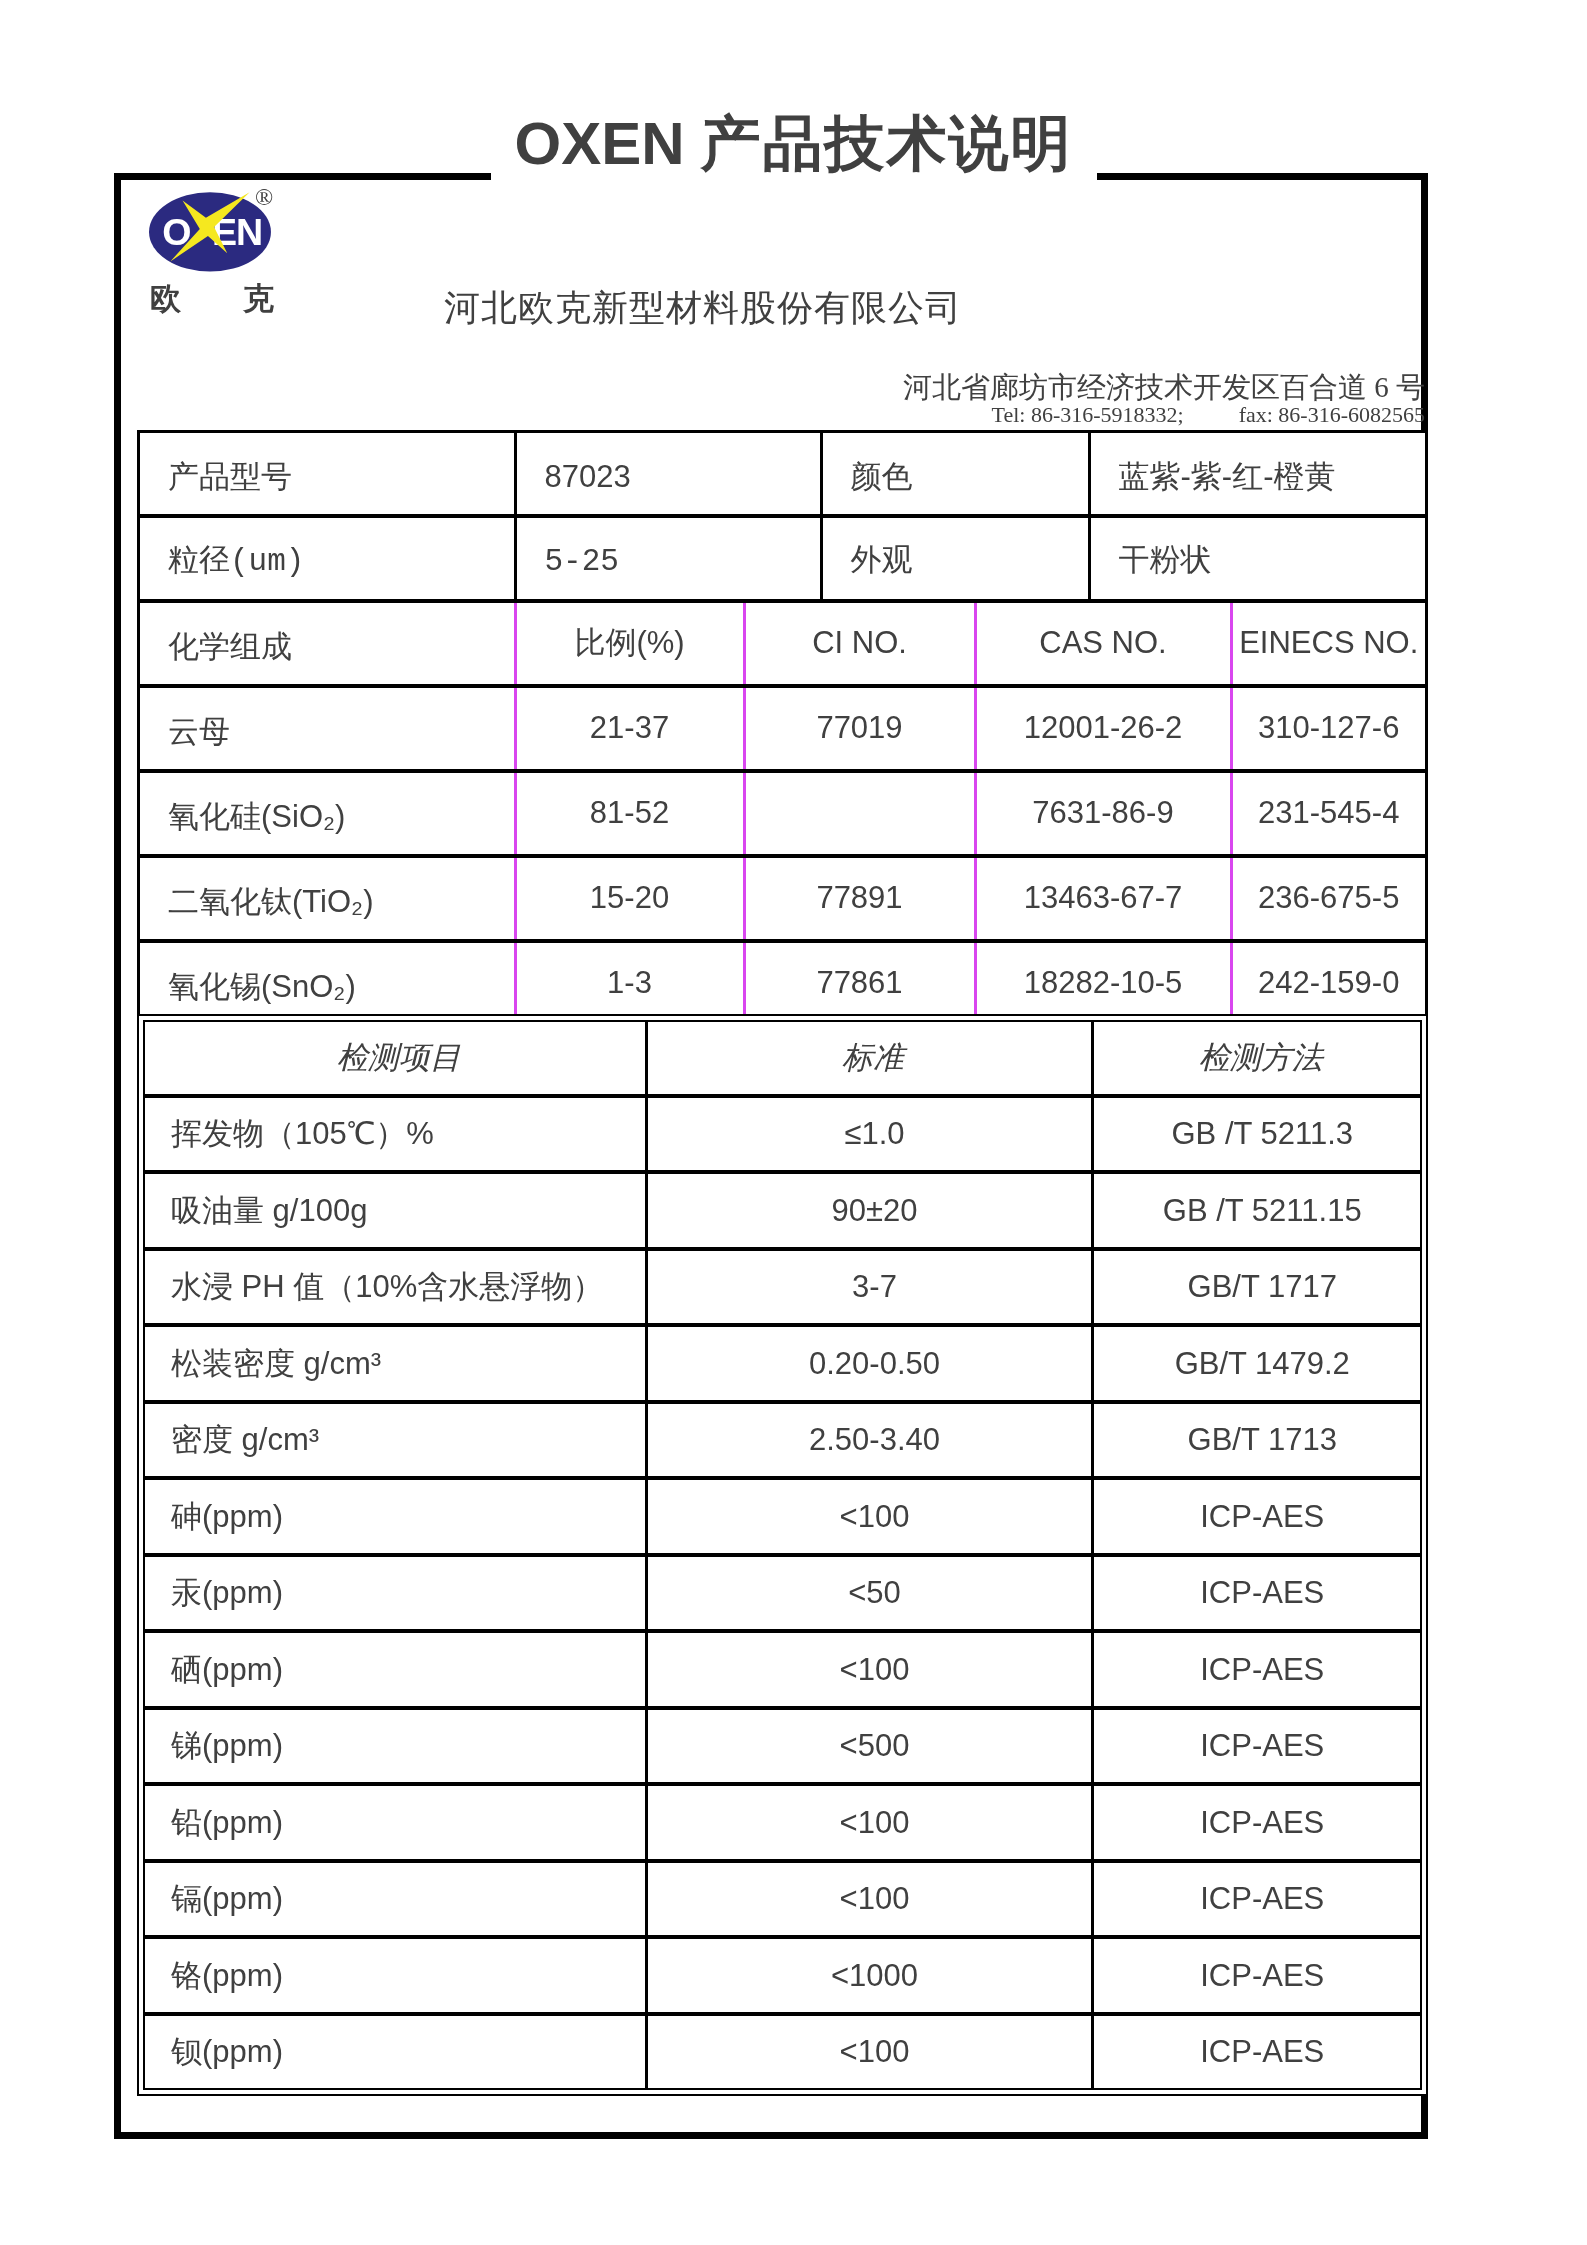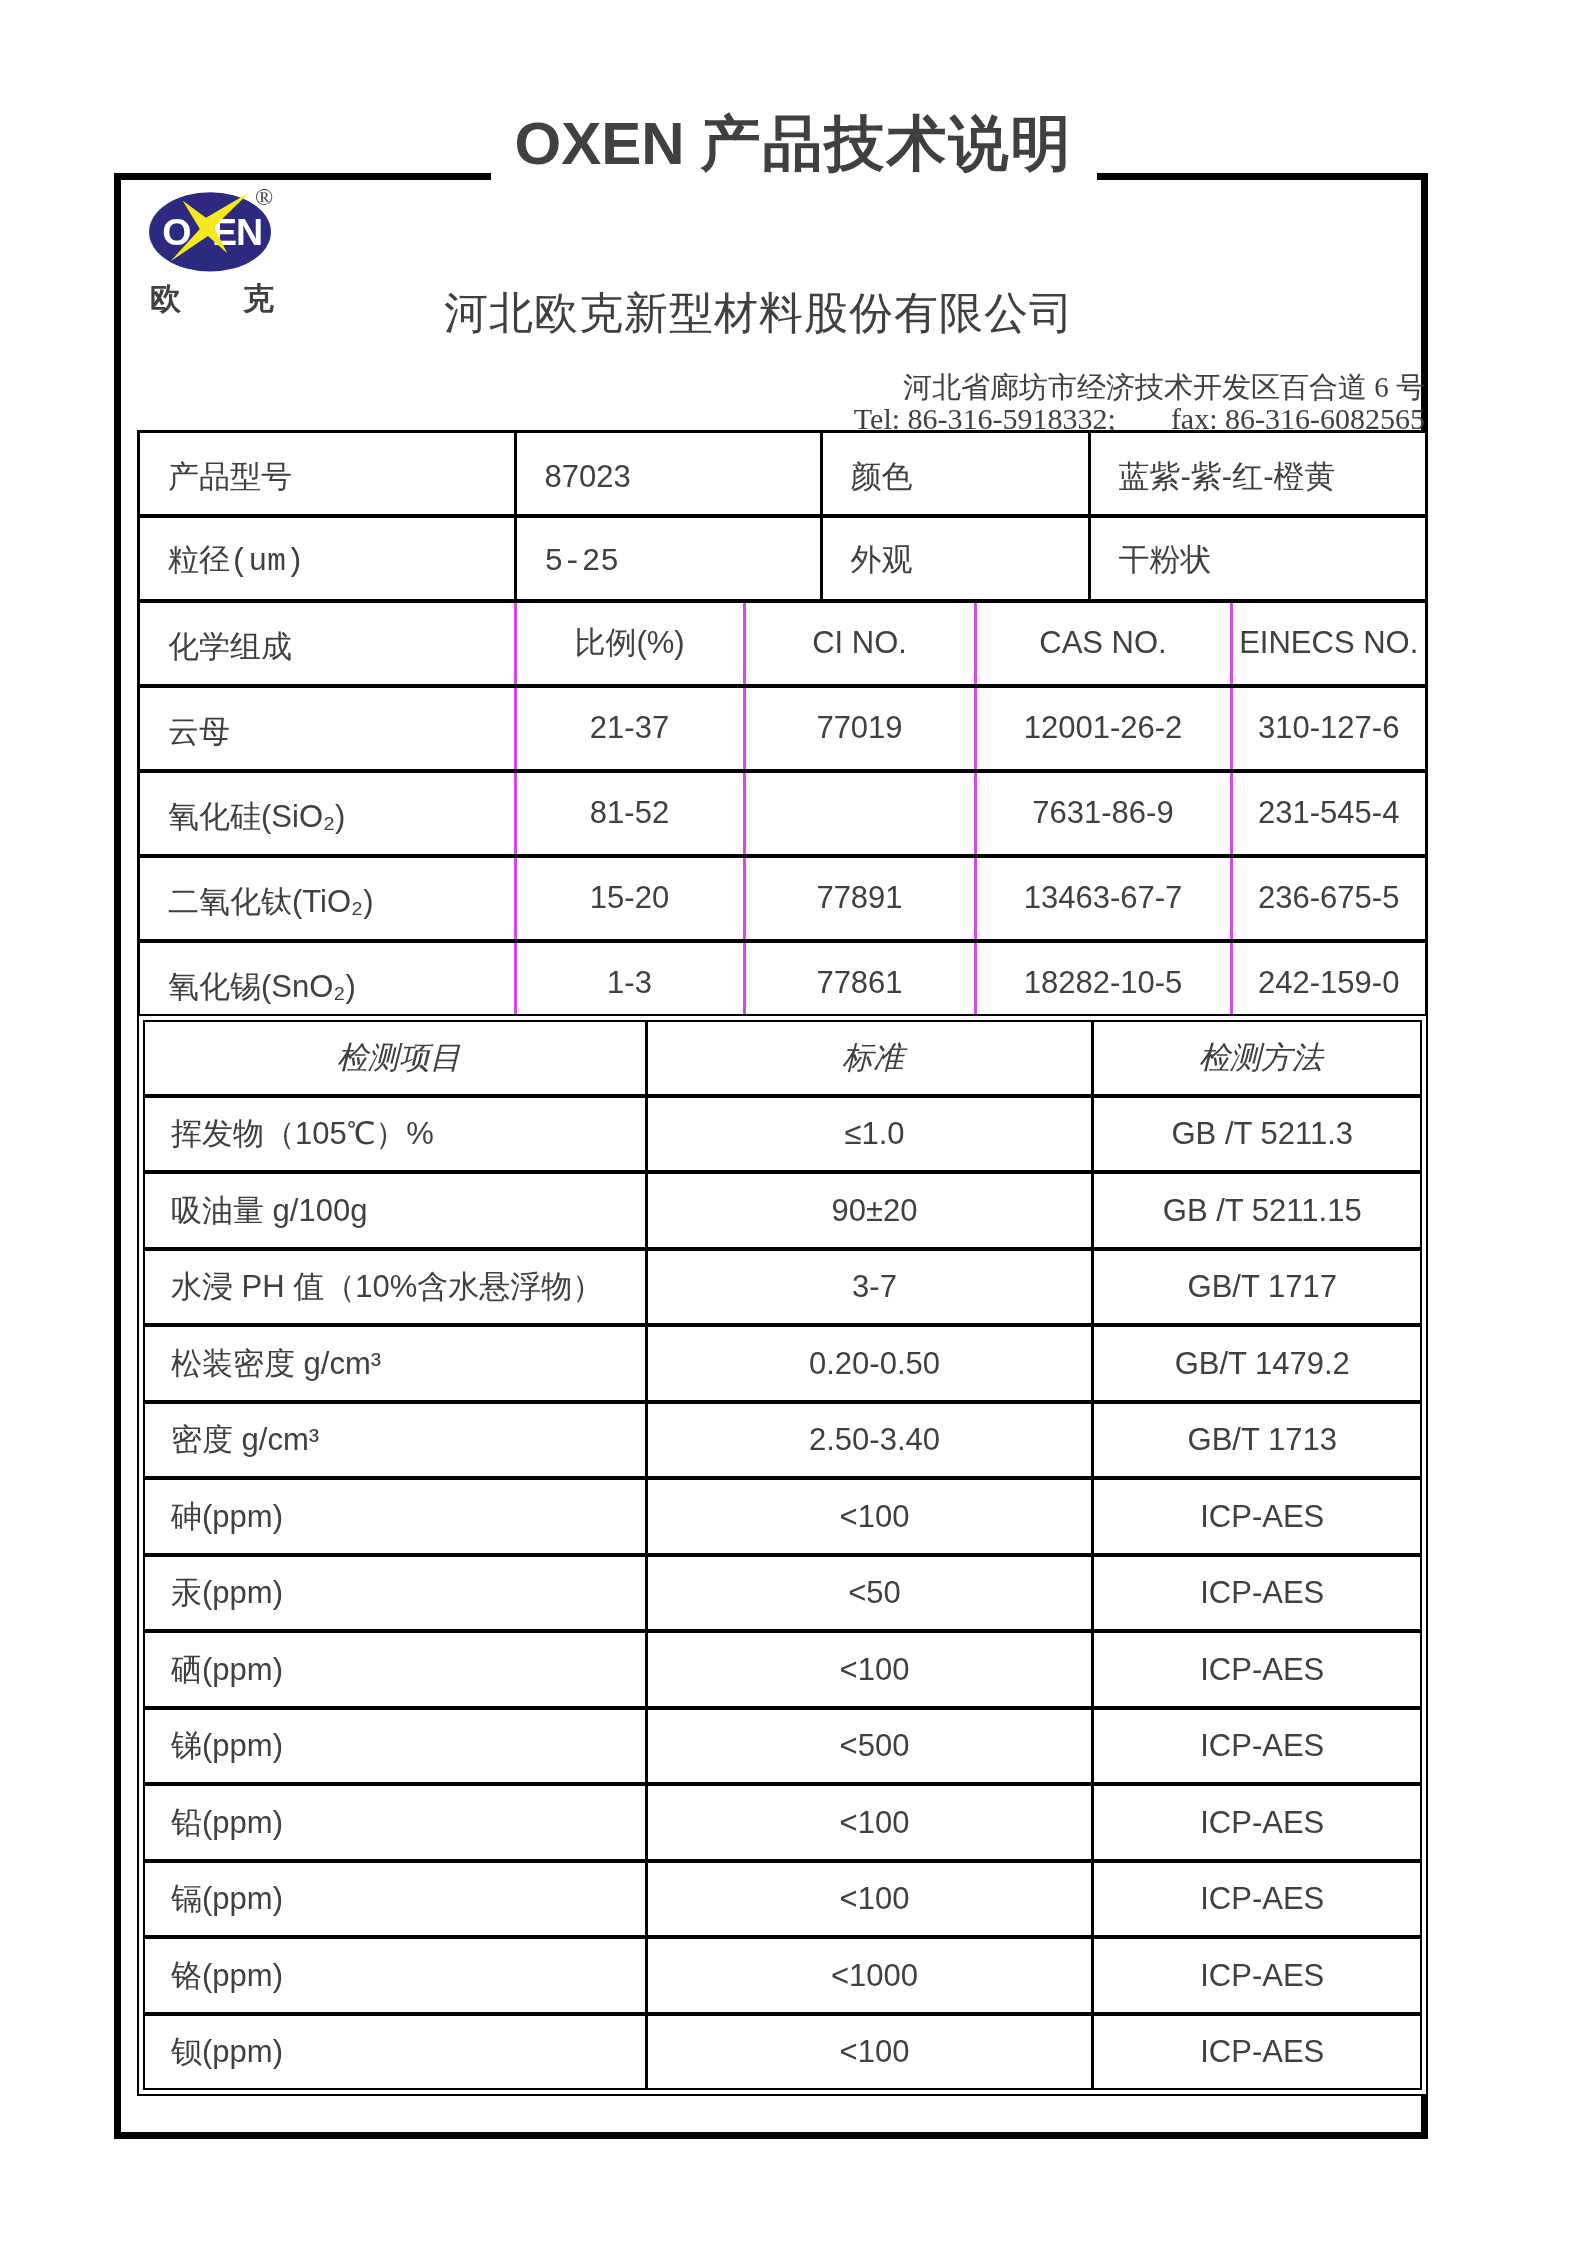--- a/index.html
+++ b/index.html
@@ -26,29 +26,29 @@
 
   .logo { position:absolute; left:148px; top:156px; width:126px; height:88px; }
   .logo-reg { position:absolute; left:255px; top:150px; font-size:24px; font-family:"Liberation Serif", serif; }
   .logo-caption {
     position:absolute; left:150px; top:244px; width:124px;
     display:flex; justify-content:space-between;
     font-size:31px; font-weight:bold;
   }
   .company {
     position:absolute; left:444px; top:250px;
-    font-family:Liberation Sans, sans-serif; font-size:44px; letter-spacing:1px; white-space:nowrap;
+    font-family:Liberation Sans, sans-serif; font-size:36px; letter-spacing:1px; white-space:nowrap;
   }
   .addr1 {
     position:absolute; right:162px; top:334px; text-align:right;
     font-family:"Liberation Serif", serif; font-size:29px; white-space:nowrap;
   }
   .addr2 {
     position:absolute; right:162px; top:368px; text-align:left;
-    font-family:"Liberation Serif", serif; font-size:30px; white-space:nowrap;
+    font-family:"Liberation Serif", serif; font-size:22px; white-space:nowrap;
   }
   .addr2 .fax { margin-left:55px; }
 
   
   .t1 {
     position:absolute; left:137px; top:396px; width:1291px; box-sizing:border-box;
     border:3px solid #000; border-bottom:7px double #000; background:#fff;
   }
   .t1 table { width:100%; border-collapse:collapse; table-layout:fixed; }
   .t1 td {

